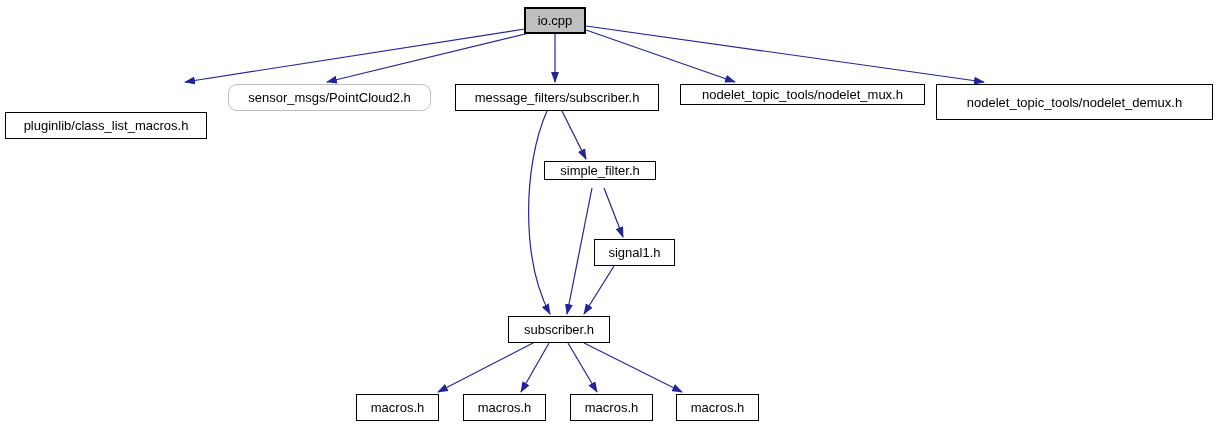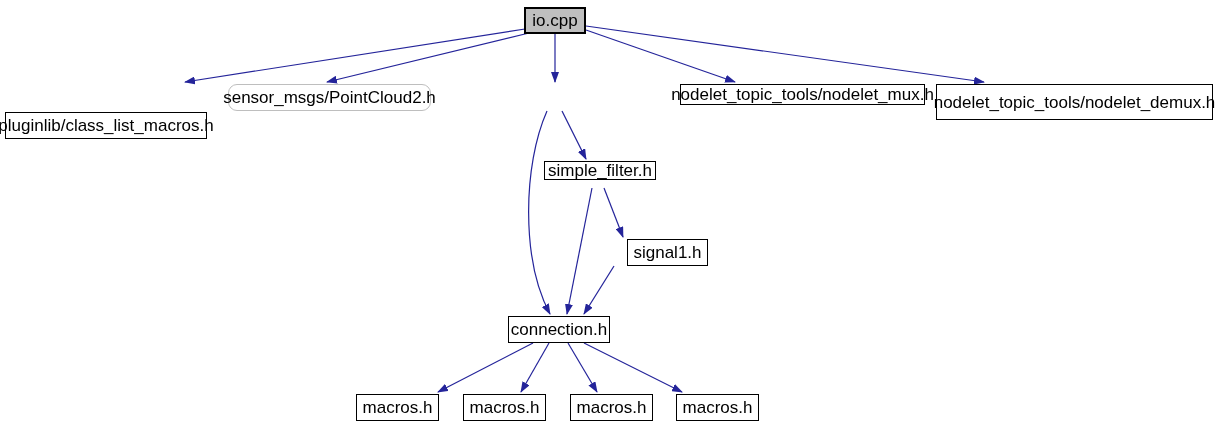--- a/index.html
+++ b/index.html
@@ -14,21 +14,21 @@
   #edge-layer { position: absolute; left: 0; top: 0; width: 1216px; height: 427px; }
   .node {
     position: absolute;
     box-sizing: border-box;
     display: flex;
     align-items: center;
     justify-content: center;
     background: #ffffff;
     border: 1px solid #000000;
     color: #000000;
-    font-size: 17px;
+    font-size: 13px;
     line-height: 1;
     white-space: nowrap;
   }
   .node.root {
     background: #bfbfbf;
     border-width: 2px;
   }
   .node.muted {
     border-color: #bebebe;
   }
@@ -61,34 +61,37 @@
     </svg>
 <div class="node root" style="left: 524px; top: 7px; width: 62px; height: 27px;">
       <span>io.cpp</span>
     </div>
     <div class="node normal link" style="left: 5px; top: 84px; width: 202px; height: 27px; margin-top: 28px;">
       <span>pluginlib/class_list_macros.h</span>
     </div>
     <div class="node muted" style="left: 228px; top: 84px; width: 203px; height: 27px; border-radius: 9px;">
       <span>sensor_msgs/PointCloud2.h</span>
     </div>
+    <div class="node normal link" style="left: 455px; top: 84px; width: 204px; height: 27px;">
+      <span>message_filters/subscriber.h</span>
+    </div>
     <div class="node normal link" style="left: 680px; top: 84px; width: 245px; height: 21px;">
       <span>nodelet_topic_tools/nodelet_mux.h</span>
     </div>
     <div class="node normal link" style="left: 936px; top: 84px; width: 277px; height: 36px;">
       <span>nodelet_topic_tools/nodelet_demux.h</span>
     </div>
     <div class="node normal link" style="left: 544px; top: 161px; width: 112px; height: 19px;">
       <span>simple_filter.h</span>
     </div>
-    <div class="node normal link" style="left: 594px; top: 239px; width: 81px; height: 27px; margin-left: 33px;">
+    <div class="node normal link" style="left: 594px; top: 239px; width: 81px; height: 27px;">
       <span>signal1.h</span>
     </div>
     <div class="node normal link" style="left: 508px; top: 316px; width: 102px; height: 27px;">
-      <span>connection.h</span>
+      <span>subscriber.h</span>
     </div>
     <div class="node normal link" style="left: 356px; top: 394px; width: 83px; height: 27px;">
       <span>macros.h</span>
     </div>
     <div class="node normal link" style="left: 463px; top: 394px; width: 83px; height: 27px;">
       <span>macros.h</span>
     </div>
     <div class="node normal link" style="left: 570px; top: 394px; width: 83px; height: 27px;">
       <span>macros.h</span>
     </div>

